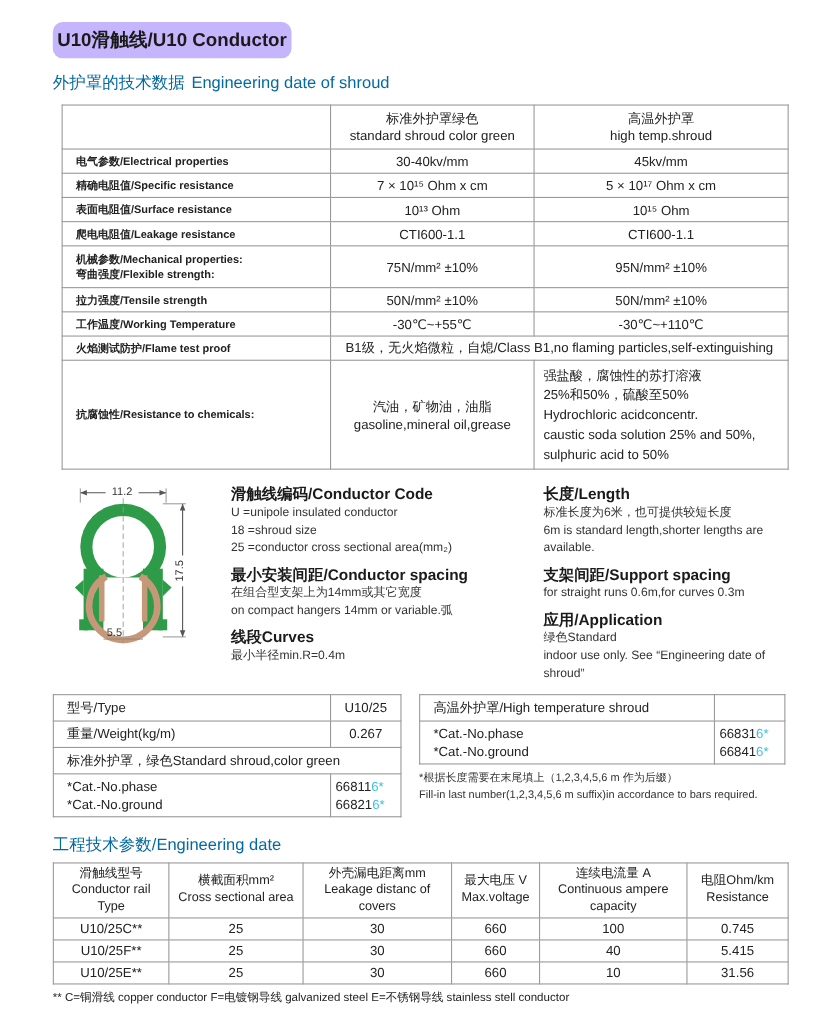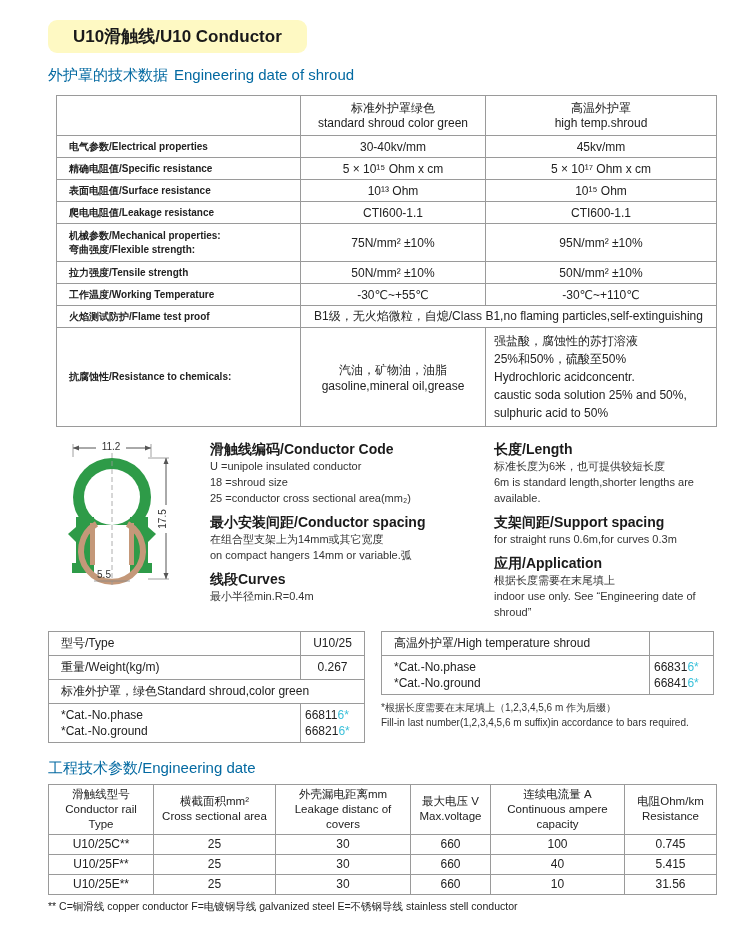--- a/index.html
+++ b/index.html
@@ -1,19 +1,19 @@
 <!DOCTYPE html>
 <html><head>
 <meta charset="utf-8">
 <style>
   * { margin:0; padding:0; box-sizing:border-box; }
   body { background:#fff; font-family:"Liberation Sans", "DejaVu Sans", sans-serif; color:#222; }
   .page { position:relative; width:750px; height:926px; background:#fff; padding:20px 32px 0 48px; overflow:hidden; }
 
-  .title-badge { display:inline-block; background:#fef9c3; border-radius:9px; padding:5px 25px;
+  .title-badge { display:inline-block; background:#c4b5fd; border-radius:9px; padding:5px 4px;
                  font-size:17px; font-weight:bold; color:#1a1a1a; }
 
   .section-heading { margin-top:13px; font-size:15px; font-weight:normal; color:#0369a1; }
   .section-heading .en { margin-left:6px; }
 
   table { border-collapse:collapse; }
   td, th { border:1px solid #9a9a9a; font-size:12px; padding:2px 6px; vertical-align:middle; }
   .pre { white-space:pre-line; }
 
   .shroud-table { margin:10px 0 0 8px; width:660px; table-layout:fixed; }
@@ -76,21 +76,21 @@
       <td class="hdr pre">高温外护罩
 high temp.shroud</td>
     </tr>
     <tr class="row-std">
       <td class="lbl">电气参数/Electrical properties</td>
       <td class="val">30-40kv/mm</td>
       <td class="val">45kv/mm</td>
     </tr>
     <tr class="row-std">
       <td class="lbl">精确电阻值/Specific resistance</td>
-      <td class="val">5 × 10¹⁵ Ohm x cm</td>
+      <td class="val">7 × 10¹⁵ Ohm x cm</td>
       <td class="val">5 × 10¹⁷ Ohm x cm</td>
     </tr>
     <tr class="row-std">
       <td class="lbl">表面电阻值/Surface resistance</td>
       <td class="val">10¹³ Ohm</td>
       <td class="val">10¹⁵ Ohm</td>
     </tr>
     <tr class="row-std">
       <td class="lbl">爬电电阻值/Leakage resistance</td>
       <td class="val">CTI600-1.1</td>
@@ -183,21 +183,21 @@
       <div class="blk-line">最小半径min.R=0.4m</div>
     </div>
 
     <div class="length-block">
       <div class="blk-h">长度/Length</div>
       <div class="blk-line">标准长度为6米，也可提供较短长度</div>
       <div class="blk-line">6m is standard length,shorter lengths are available.</div>
       <div class="blk-h">支架间距/Support spacing</div>
       <div class="blk-line">for straight runs 0.6m,for curves 0.3m</div>
       <div class="blk-h">应用/Application</div>
-      <div class="blk-line">根据长度需要在末尾填上</div>
+      <div class="blk-line">绿色Standard</div>
       <div class="blk-line">indoor use only. See “Engineering date of shroud”</div>
     </div>
   </div>
 
   <div class="small-tables">
 
     <table class="type-table">
       <colgroup>
           <col style="width:252px">
           <col style="width:64px">

